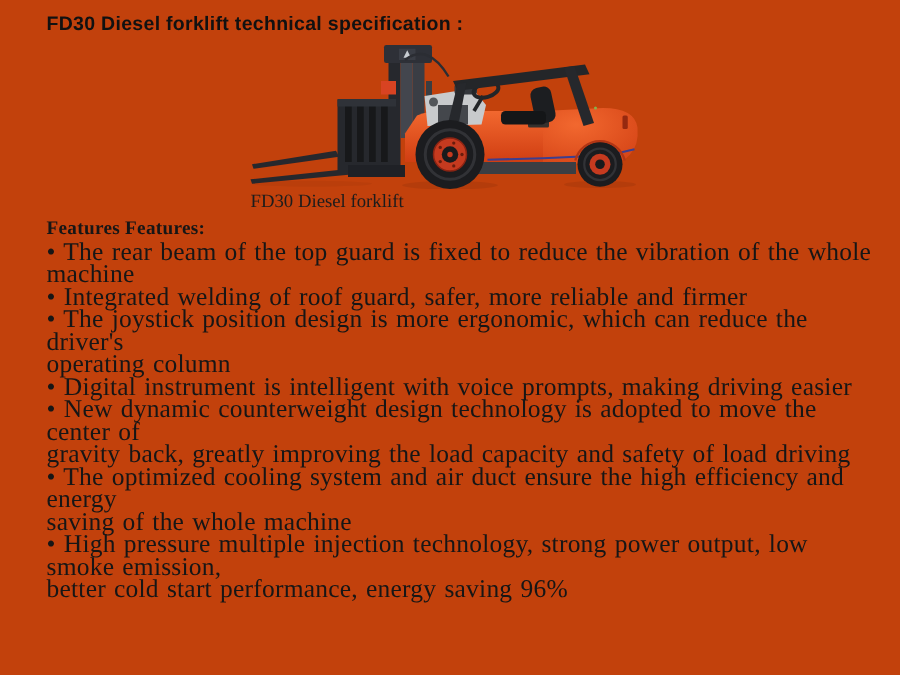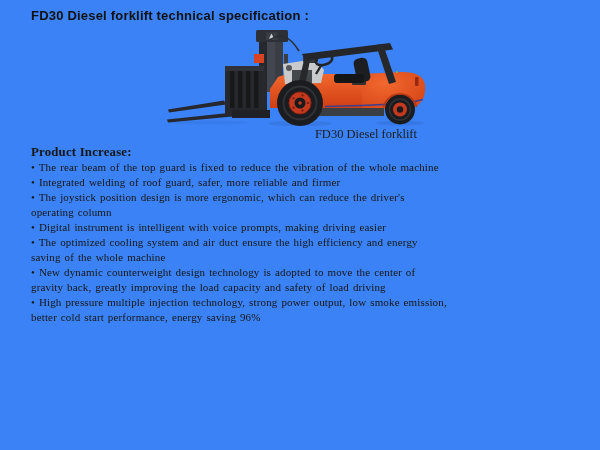--- a/index.html
+++ b/index.html
@@ -1,26 +1,26 @@
 <!DOCTYPE html>
 <html><head>
 <meta charset="utf-8">
 <style>
   html,body{margin:0;padding:0;background:#fff;}
-  #page{position:relative;width:600px;height:450px;background:#3b82f6;overflow:hidden;
+  #page{position:relative;width:600px;height:450px;background:#c2410c;overflow:hidden;
         font-family:"Liberation Serif", serif;color:#161616;}
   #doc-title{position:absolute;left:31px;top:8px;margin:0;
         font-family:"Liberation Sans", sans-serif;font-size:13px;font-weight:bold;
         letter-spacing:.2px;color:#111;white-space:nowrap;}
   #figure-wrap{position:absolute;left:166px;top:30px;width:262px;height:96px;}
-  #figure-caption{position:absolute;left:167px;top:127px;width:250px;text-align:right;
+  #figure-caption{position:absolute;left:167px;top:127px;width:250px;text-align:left;
         font-size:12.5px;color:#1c1c1c;}
   #features{position:absolute;left:31px;top:144px;width:557px;}
   #features-heading{font-size:12.8px;font-weight:bold;line-height:16px;letter-spacing:.2px;}
-  .feature-item{font-size:11px;line-height:15px;white-space:pre-line;
+  .feature-item{font-size:17px;line-height:15px;white-space:pre-line;
         word-spacing:1px;letter-spacing:.15px;}
 </style>
 </head>
 <body>
 
 <div id="page">
 
   <h1 id="doc-title">FD30 Diesel forklift technical specification :</h1>
 
   <div id="figure-wrap">
@@ -123,27 +123,27 @@
         <circle cx="234" cy="79.5" r="7" fill="#c53a1f"></circle>
         <circle cx="234" cy="79.5" r="3.2" fill="#191a1c"></circle>
         <path d="M217.5,77 A17 17 0 0 1 250.5,77" stroke="#b23514" stroke-width="1.5" fill="none"></path>
       </g>
     </svg>
   </div>
 
   <div id="figure-caption">FD30 Diesel forklift</div>
 
   <div id="features">
-    <div id="features-heading">Product Increase:</div>
+    <div id="features-heading">Features Features:</div>
     <div class="feature-item">• The rear beam of the top guard is fixed to reduce the vibration of the whole machine</div>
     <div class="feature-item">• Integrated welding of roof guard, safer, more reliable and firmer</div>
     <div class="feature-item">• The joystick position design is more ergonomic, which can reduce the driver's
 operating column</div>
     <div class="feature-item">• Digital instrument is intelligent with voice prompts, making driving easier</div>
+    <div class="feature-item">• New dynamic counterweight design technology is adopted to move the center of
+gravity back, greatly improving the load capacity and safety of load driving</div>
     <div class="feature-item">• The optimized cooling system and air duct ensure the high efficiency and energy
 saving of the whole machine</div>
-    <div class="feature-item">• New dynamic counterweight design technology is adopted to move the center of
-gravity back, greatly improving the load capacity and safety of load driving</div>
     <div class="feature-item">• High pressure multiple injection technology, strong power output, low smoke emission,
 better cold start performance, energy saving 96%</div>
   </div>
 
 </div>
 
 </body></html>

